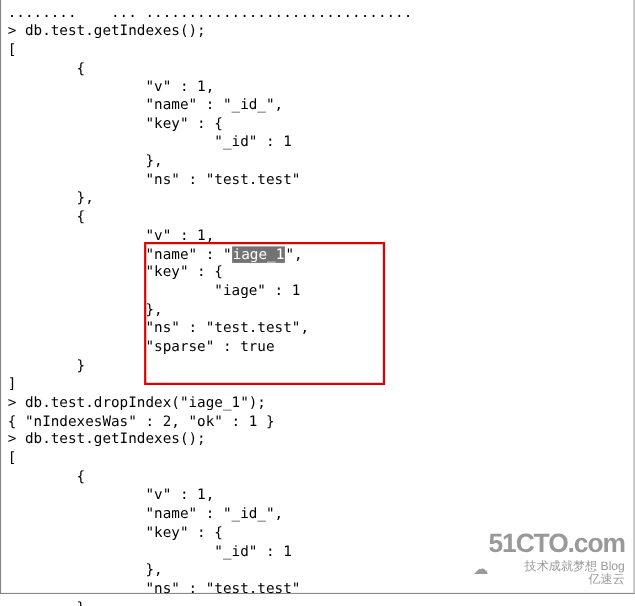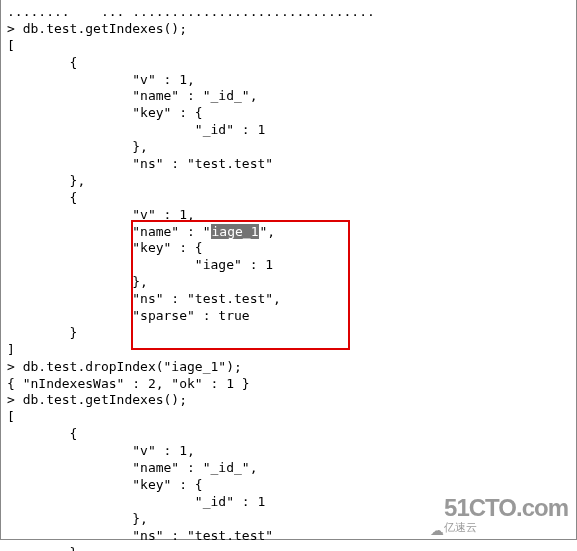--- a/index.html
+++ b/index.html
@@ -36,20 +36,21 @@
     left: 130px;
     top: 220px;
     width: 215px;
     height: 126px;
     pointer-events: none;
   }
   .watermark {
     position: absolute;
     right: 8px;
     bottom: 6px;
+    text-align: right;
     font-family: Arial, sans-serif;
     color: #999;
     line-height: 1.1;
     pointer-events: none;
   }
   .watermark .big {
     font-size: 24px;
     font-weight: bold;
     letter-spacing: -1px;
   }
@@ -98,15 +99,16 @@
 <div class="line">                "key" : {</div>
 <div class="line">                        "_id" : 1</div>
 <div class="line">                },</div>
 <div class="line">                "ns" : "test.test"</div>
 <div class="line">        }</div>
 
 <div class="redbox"></div>
 
 <div class="watermark">
   <div class="big">51CTO.com</div>
+  <div class="small">技术成就梦想   Blog</div>
   <div class="small"><span class="cloud">☁</span><span>亿速云</span></div>
 </div>
 </div>
 
 </body></html>

